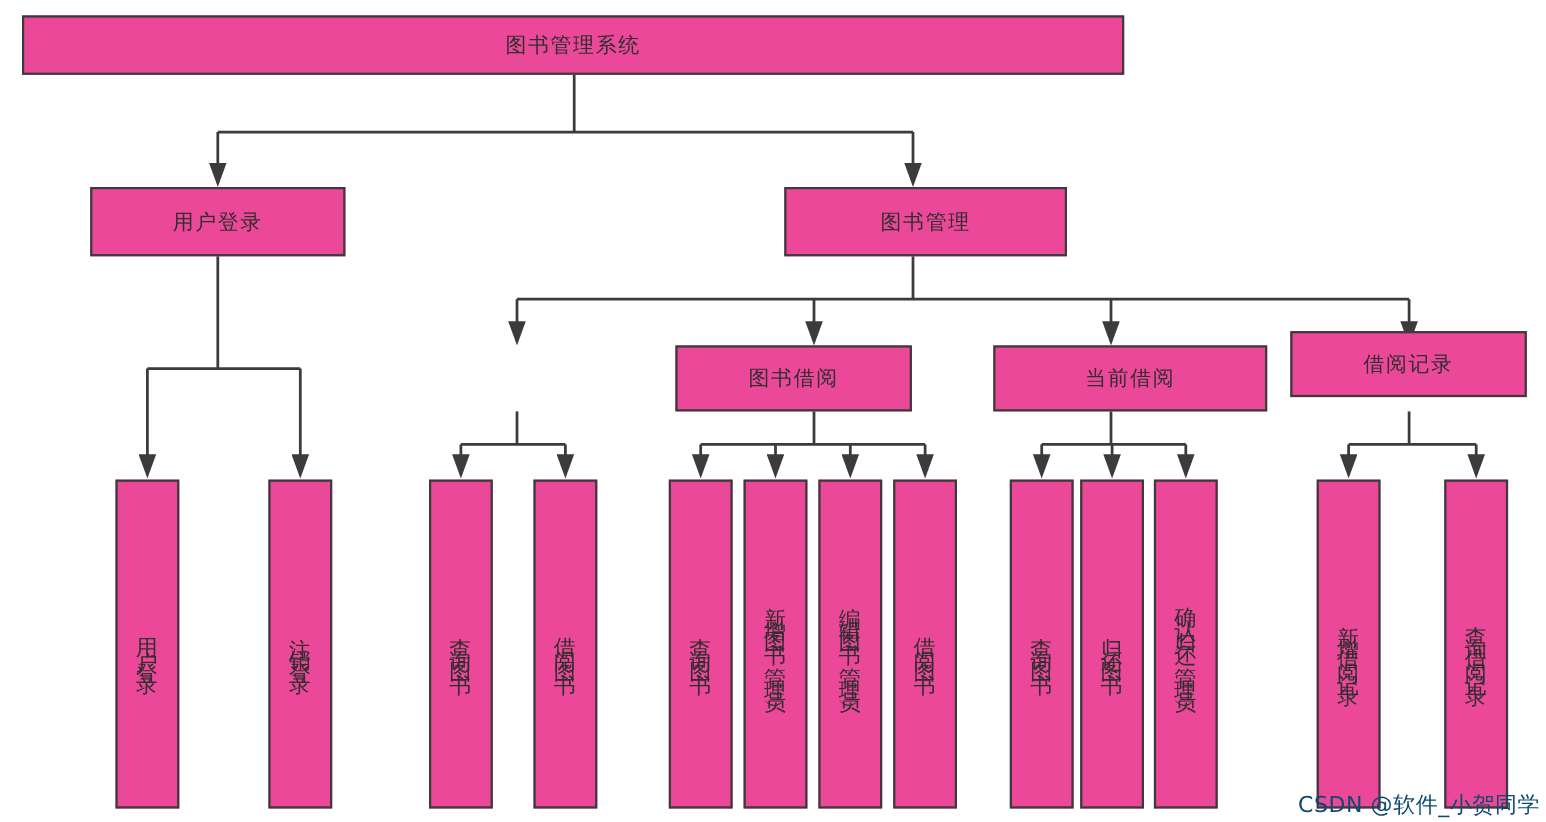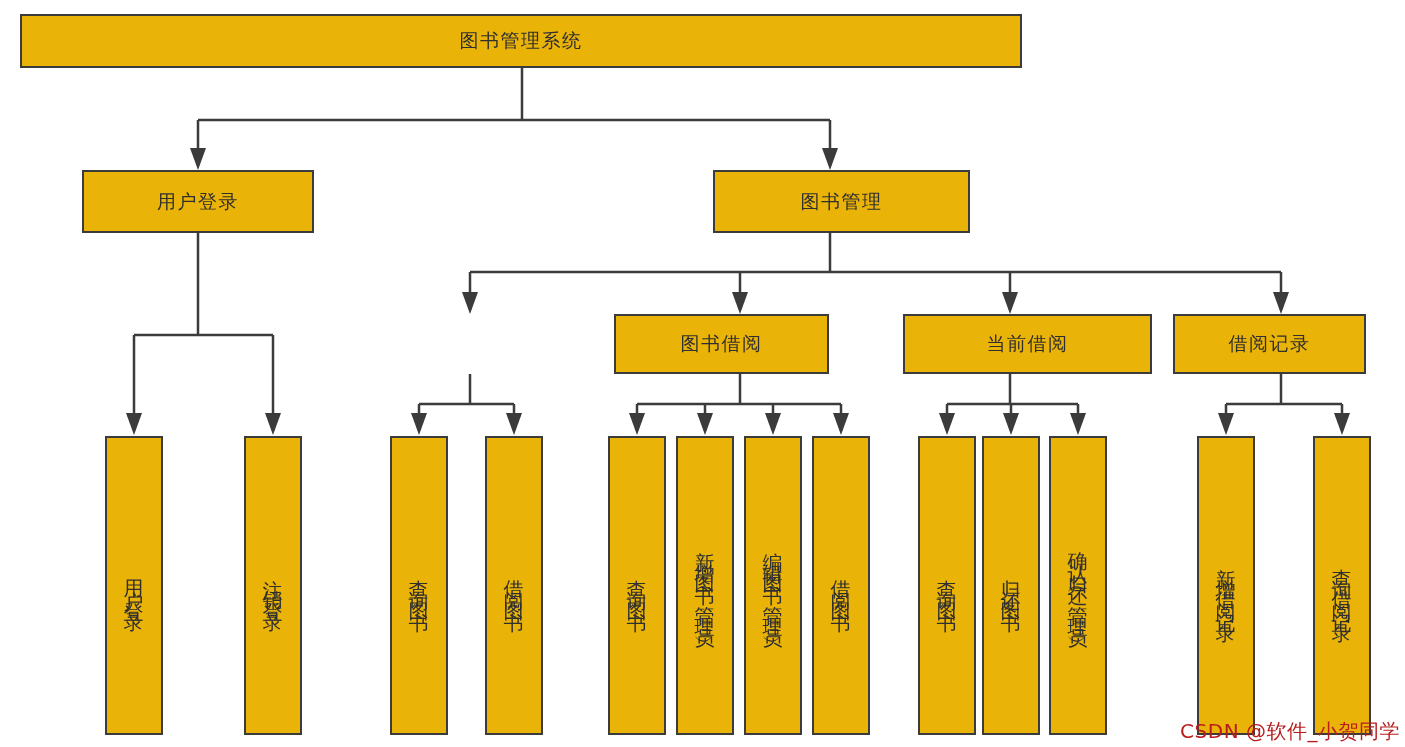--- a/index.html
+++ b/index.html
@@ -7,41 +7,41 @@
     position:relative;
     width:1405px; height:747px;
     background:#ffffff;
     overflow:hidden;
     font-family:"DejaVu Sans","Liberation Sans",sans-serif;
   }
   .wires { position:absolute; left:0; top:0; width:1405px; height:747px; }
   .box {
     position:absolute;
     box-sizing:border-box;
-    background:#eab308;
+    background:#ec4899;
     border:2px solid #3b3b3b;
     color:#2f2f2f;
   }
   .hbox { display:flex; align-items:center; justify-content:center; }
   .hbox .lbl { font-size:19px; letter-spacing:1.5px; white-space:nowrap; }
   .vbox .lbl {
     position:absolute; left:50%; top:50%;
     transform:translate(-50%,-50%);
     writing-mode:vertical-rl;
     text-orientation:mixed;
     font-size:20px;
     letter-spacing:11px;
     white-space:nowrap;
     line-height:1;
   }
   .watermark {
     position:absolute;
     right:5px; bottom:2px;
     font-size:20px;
-    color:#b91c1c;
+    color:#0c4a6e;
     letter-spacing:0.5px;
     white-space:nowrap;
   }
 </style>
 </head>
 <body>
 
 <div class="stage">
 
   <svg class="wires" width="1405" height="747" viewBox="0 0 1405 747" aria-hidden="true">
@@ -99,21 +99,21 @@
   <div class="box hbox" style="left:713px;top:170px;width:257px;height:63px">
     <span class="lbl">图书管理</span>
   </div>
 
   <div class="box hbox" style="left:614px;top:314px;width:215px;height:60px">
     <span class="lbl">图书借阅</span>
   </div>
   <div class="box hbox" style="left:903px;top:314px;width:249px;height:60px">
     <span class="lbl">当前借阅</span>
   </div>
-  <div class="box hbox" style="left:1173px;top:314px;width:193px;height:60px">
+  <div class="box hbox" style="left:1173px;top:301px;width:215px;height:60px">
     <span class="lbl">借阅记录</span>
   </div>
 
   <div class="box vbox" style="left:105px;top:436px;width:58px;height:299px">
     <span class="lbl">用户登录</span>
   </div>
   <div class="box vbox" style="left:244px;top:436px;width:58px;height:299px">
     <span class="lbl">注销登录</span>
   </div>
 

